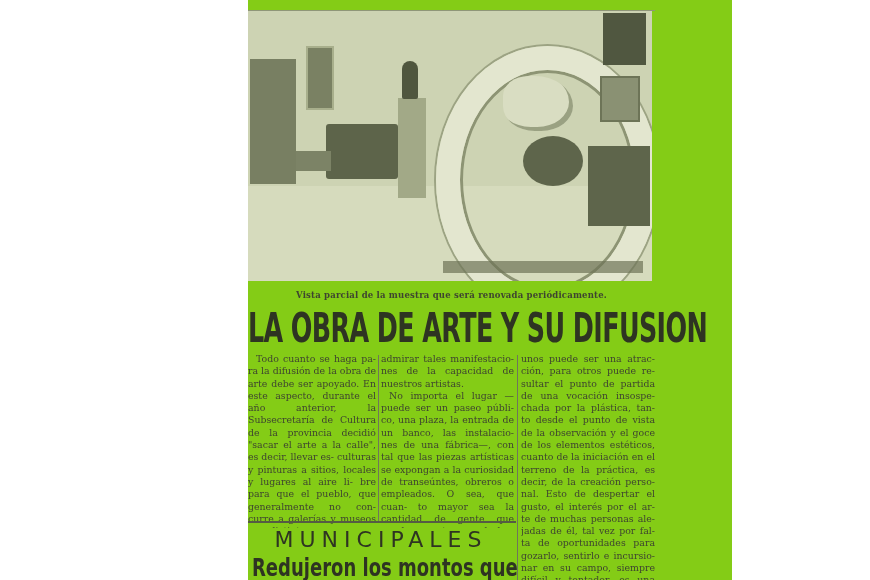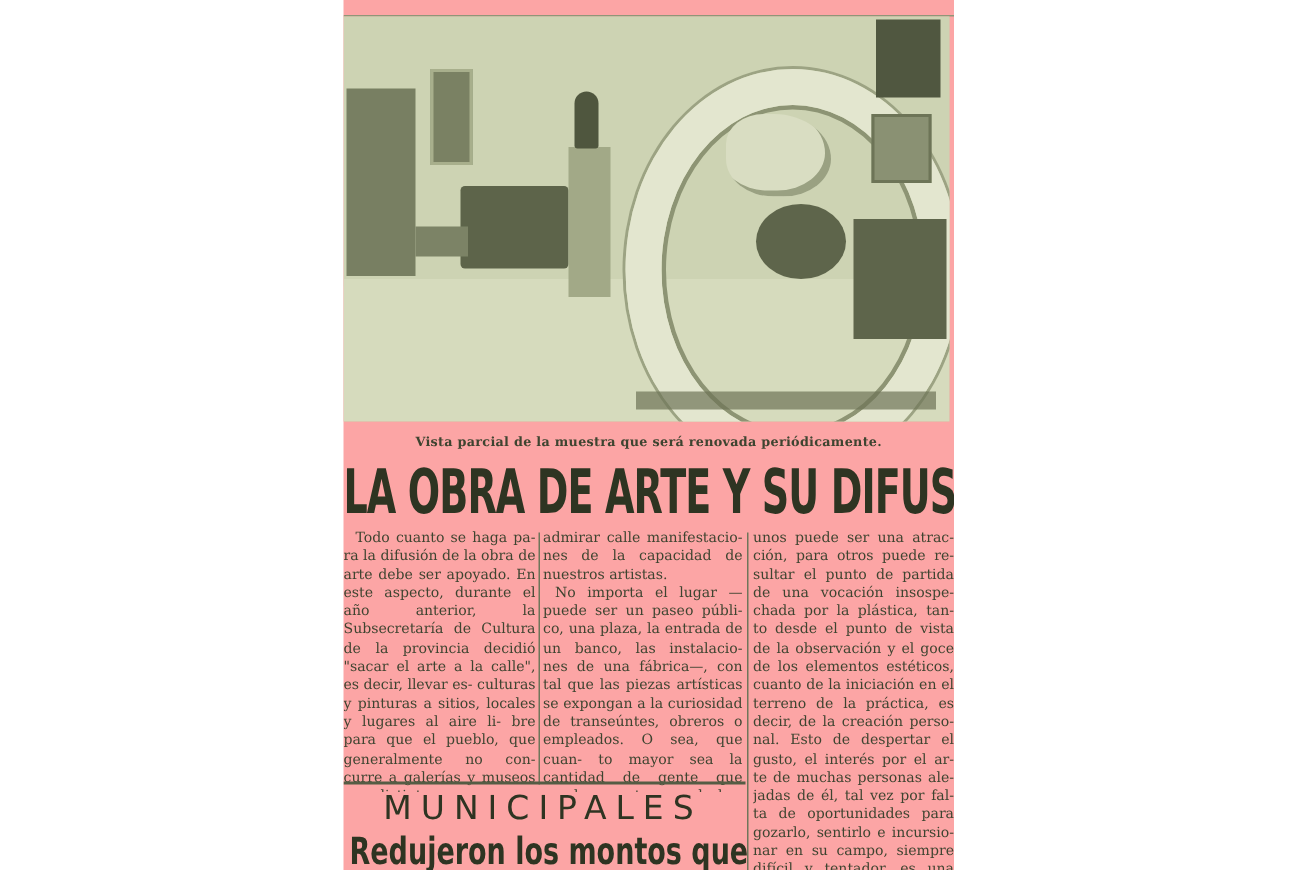--- a/index.html
+++ b/index.html
@@ -1,22 +1,22 @@
 <!DOCTYPE html>
 <html><head>
   <meta charset="utf-8">
   <style>
     html, body { margin: 0; padding: 0; }
     body {
       width: 870px; height: 580px; background: #ffffff; position: relative; overflow: hidden;
       font-family: "DejaVu Serif", serif;
     }
     .paper {
-      position: absolute; left: 229px; top: 0; width: 407px; height: 580px;
-      background: #fca5a5; overflow: hidden;
+      position: absolute; left: 248px; top: 0; width: 484px; height: 580px;
+      background: #84cc16; overflow: hidden;
     }
     .photo-rule {
       position: absolute; left: 0; top: 10px; width: 407px; height: 1px; background: #8f9678;
     }
     .photo {
       position: absolute; left: 0; top: 11px; width: 404px; height: 270px;
       background: #c9cfae; overflow: hidden;
     }
     .wall { position: absolute; left: 0; top: 0; width: 404px; height: 180px; background: #cdd3b3; }
     .floor { position: absolute; left: 0; top: 175px; width: 404px; height: 95px; background: #d6dbbd; }
@@ -85,21 +85,21 @@
   <div class="caption">Vista parcial de la muestra que será renovada periódicamente.</div>
 
   <div class="headline">LA OBRA DE ARTE Y SU DIFUSION</div>
 
   <div class="col col1">
     <p style="text-indent:8px;">Todo cuanto se haga pa- ra la difusión de la obra de arte debe ser apoyado. En este aspecto, durante el año anterior, la Subsecretaría de Cultura de la provincia decidió "sacar el arte a la calle", es decir, llevar es- culturas y pinturas a sitios, locales y lugares al aire li- bre para que el pueblo, que generalmente no con- curre a galerías y museos por distintas razones que no son del caso analizar en esta ocasión, pudiera ver y</p>
   </div>
   <div class="vrule" style="left:130px;top:355px;height:168px;"></div>
 
   <div class="col col2">
-    <p>admirar calle manifestacio- nes de la capacidad de nuestros artistas.</p>
+    <p>admirar tales manifestacio- nes de la capacidad de nuestros artistas.</p>
     <p style="text-indent:8px;">No importa el lugar — puede ser un paseo públi- co, una plaza, la entrada de un banco, las instalacio- nes de una fábrica—, con tal que las piezas artísticas se expongan a la curiosidad de transeúntes, obreros o empleados. O sea, que cuan- to mayor sea la cantidad de gente que pueda contem- plarlas, tanto mejor. De esa manera, lo que para</p>
   </div>
   <div class="vrule" style="left:269px;top:355px;height:225px;"></div>
 
   <div class="col col3">
     <p>unos puede ser una atrac- ción, para otros puede re- sultar el punto de partida de una vocación insospe- chada por la plástica, tan- to desde el punto de vista de la observación y el goce de los elementos estéticos, cuanto de la iniciación en el terreno de la práctica, es decir, de la creación perso- nal. Esto de despertar el gusto, el interés por el ar- te de muchas personas ale- jadas de él, tal vez por fal- ta de oportunidades para gozarlo, sentirlo e incursio- nar en su campo, siempre difícil y tentador, es una función primordial de go- bierno. Y ésta es la razón que nos mueve a pergeñar estas líneas teniendo en</p>
   </div>
 
   <div class="hrule" style="left:0;top:521px;width:268px;"></div>
 

